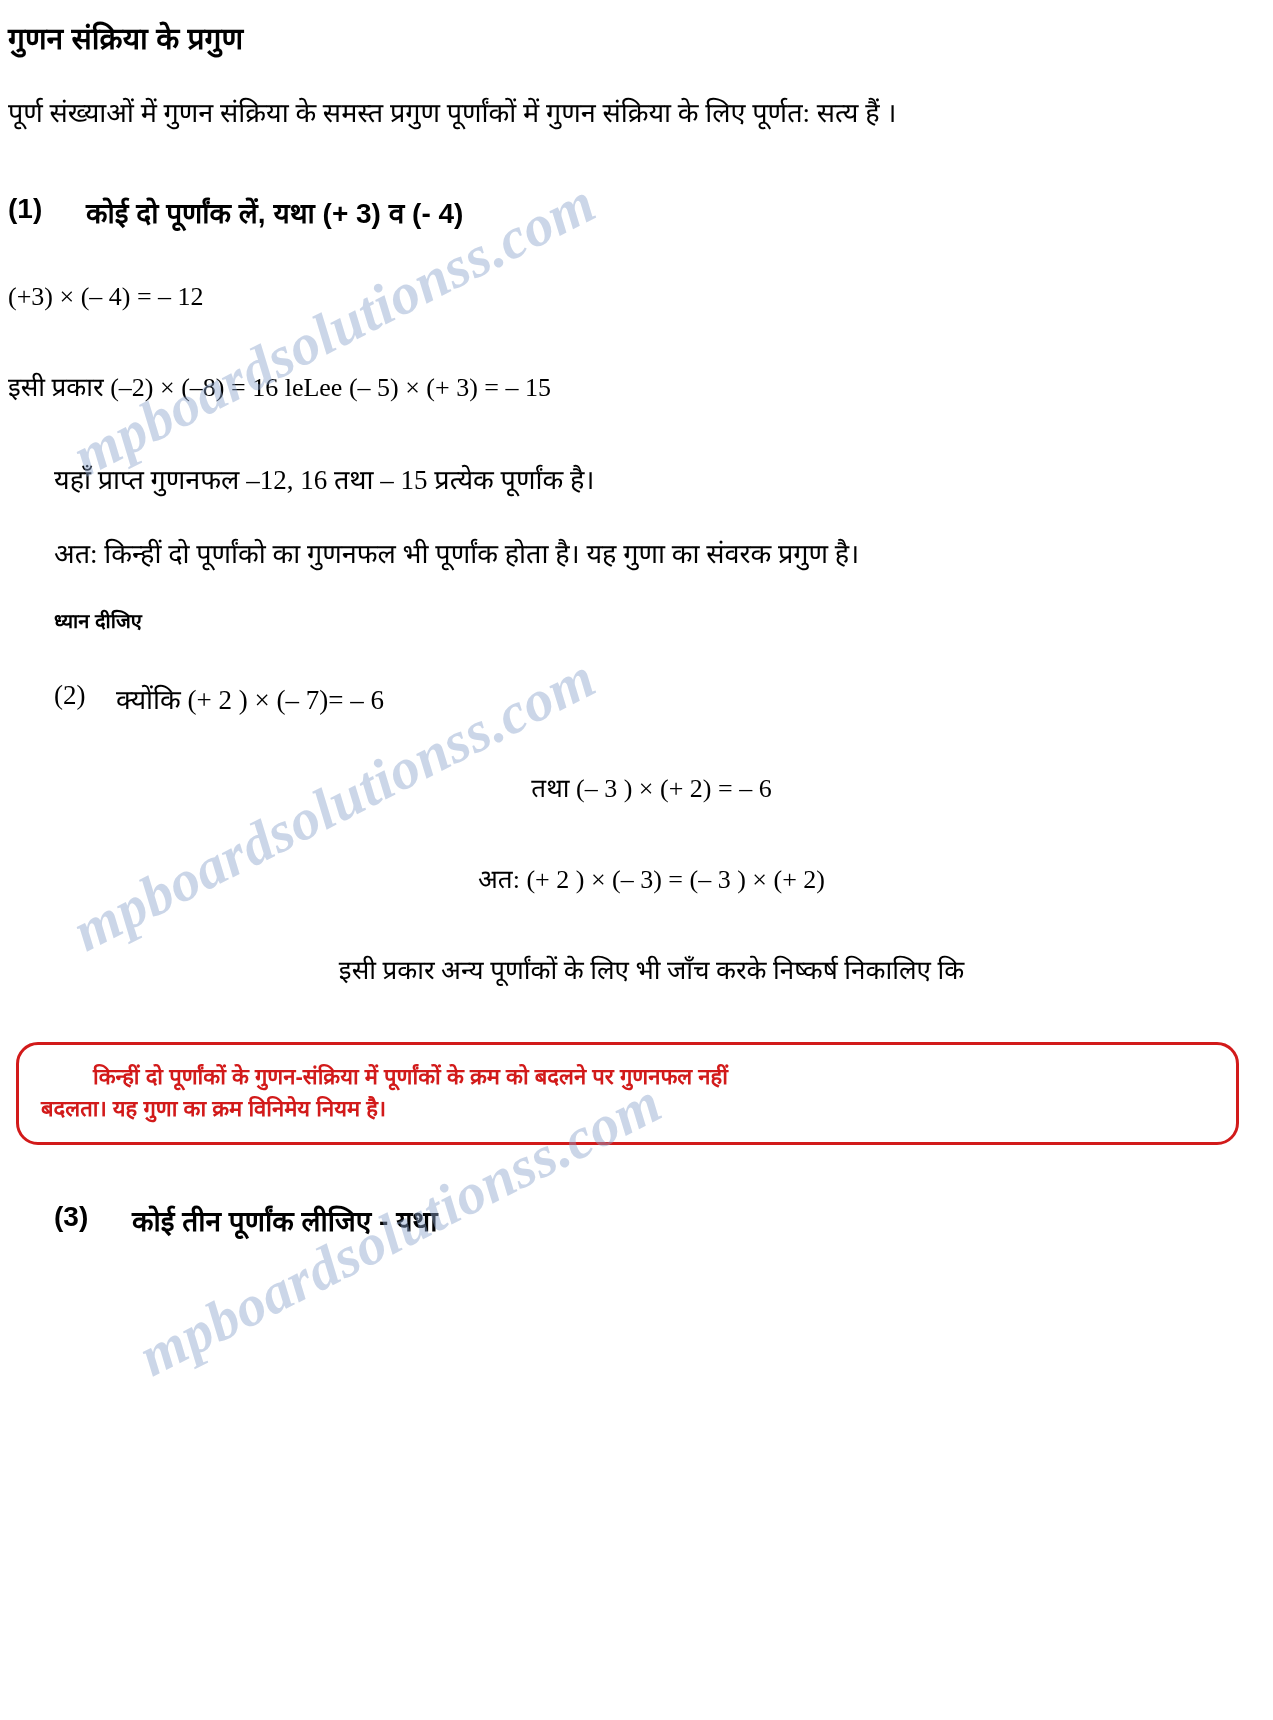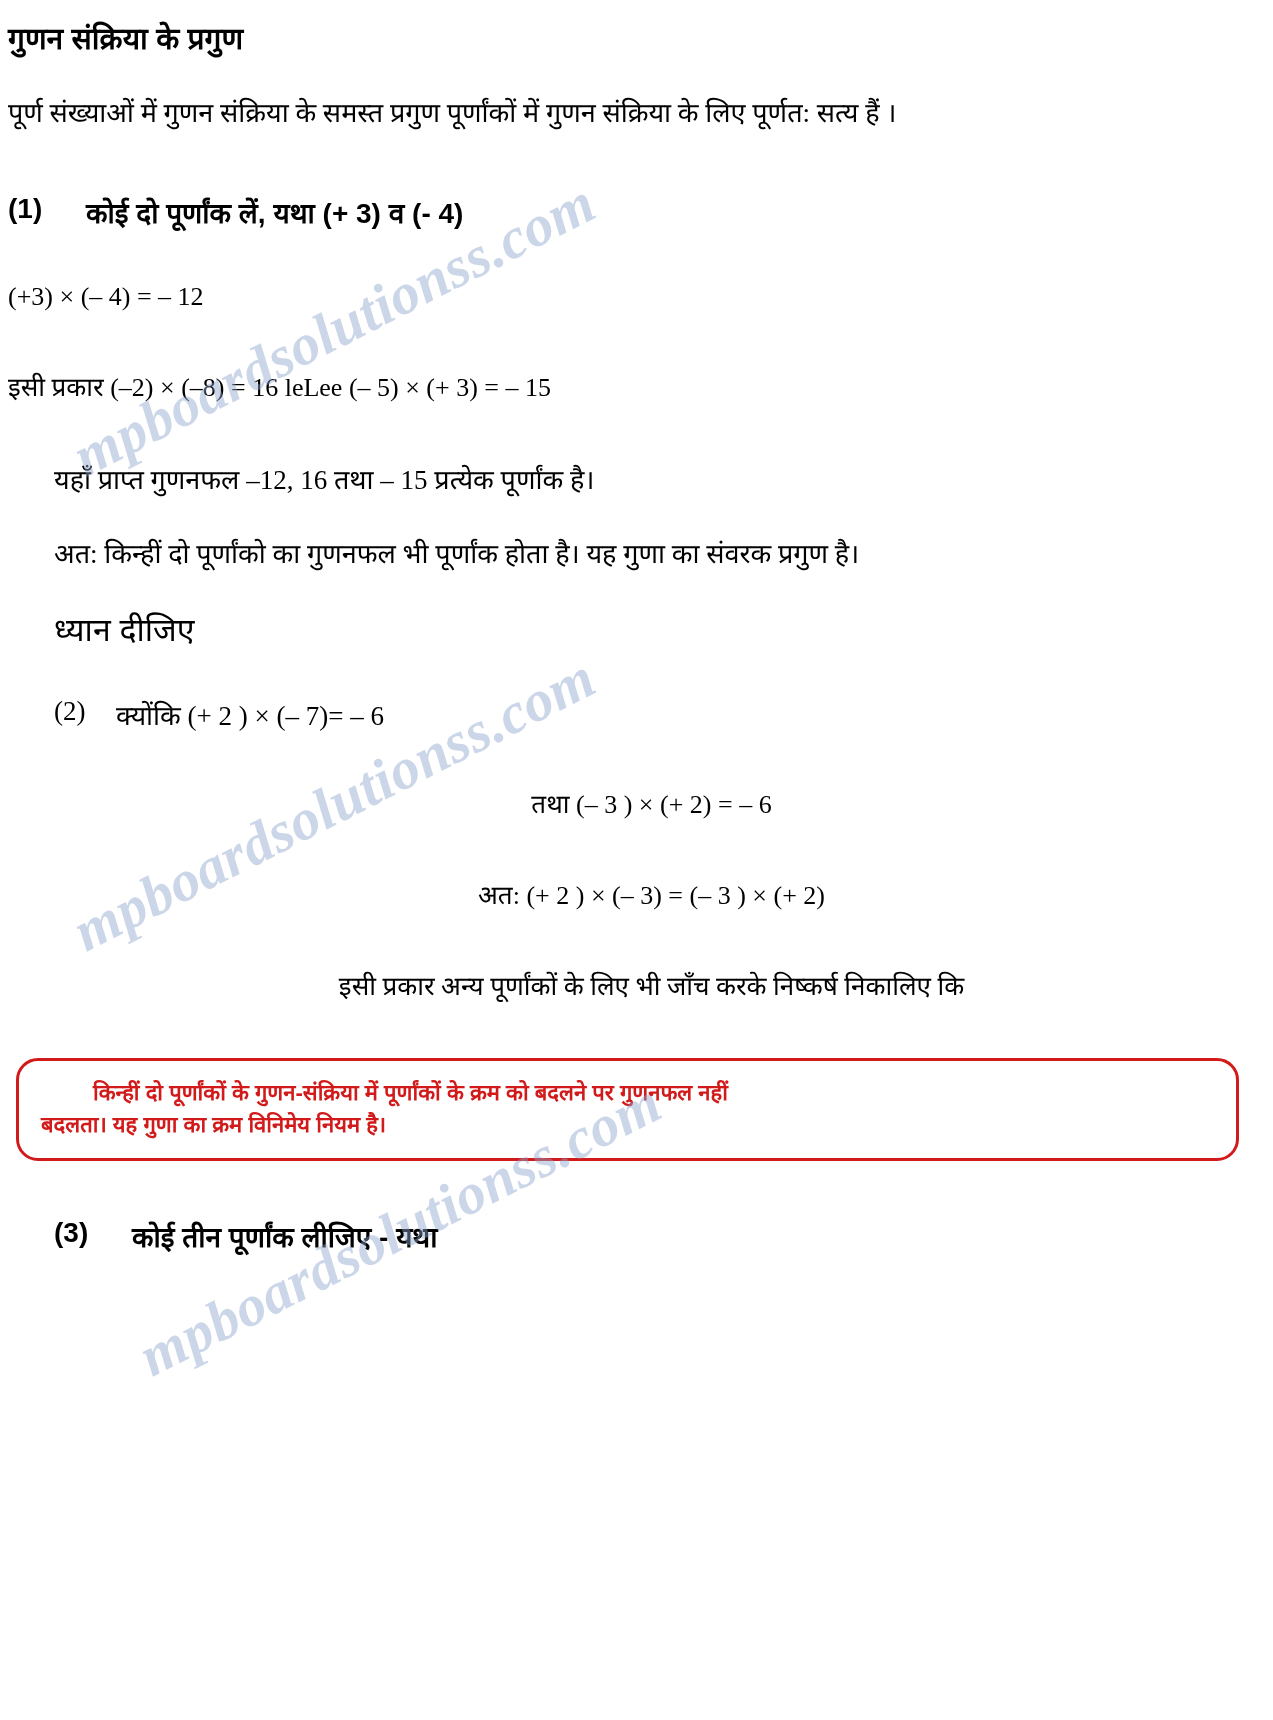--- a/index.html
+++ b/index.html
@@ -86,22 +86,22 @@
     font-size: 26px;
     margin: 0 0 52px 0;
     line-height: 1.5;
   }
 
   .eq-indent { padding-left: 48px; text-align: center; }
   .indent-1 { padding-left: 46px; }
 
   .subhead {
     font-family: "Liberation Sans", "DejaVu Sans", sans-serif;
-    font-weight: normal;
-    font-size: 32px;
+    font-weight: bold;
+    font-size: 20px;
     margin: 0 0 46px 0;
     padding-left: 46px;
   }
 
   .numbered-line {
     font-size: 27px;
     margin: 0 0 52px 0;
     padding-left: 46px;
     display: flex;
     gap: 22px;

